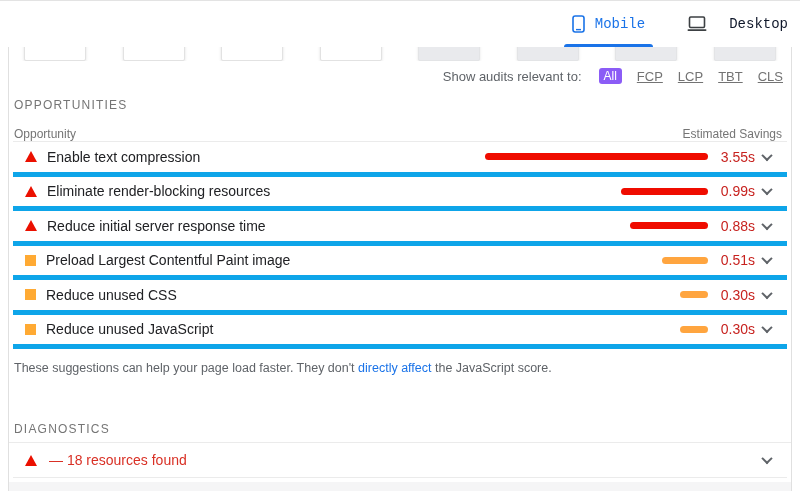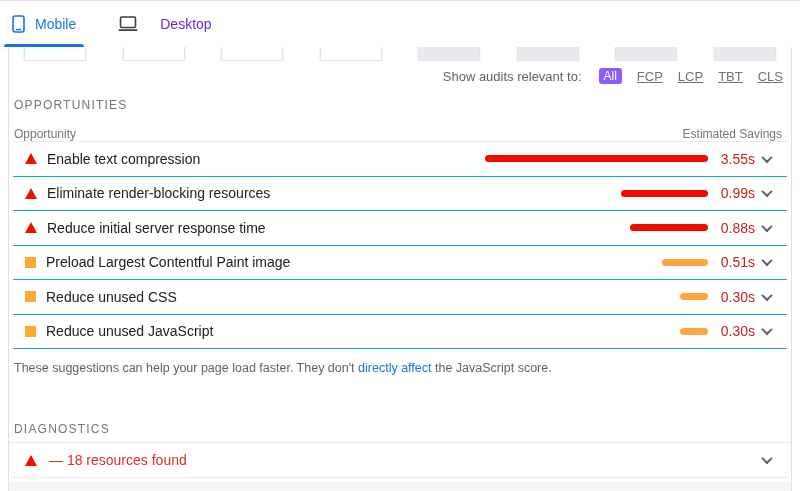--- a/index.html
+++ b/index.html
@@ -1,25 +1,25 @@
 <!DOCTYPE html>
 <html><head>
 <meta charset="utf-8">
 <style>
   * { margin:0; padding:0; box-sizing:border-box; }
   html,body { width:800px; height:491px; background:#fff; overflow:hidden;
     font-family:"Liberation Sans", sans-serif; -webkit-font-smoothing:antialiased; }
 
   
   .tabbar { height:47px; border-top:1px solid #e3e3e3; display:flex;
-    justify-content:flex-start; align-items:stretch; gap:18px; background:#fff; }
+    justify-content:flex-end; align-items:stretch; gap:18px; background:#fff;font-family:Liberation Mono, monospace; }
   .tab { position:relative; display:flex; align-items:center; gap:10px;
     padding:0 12px; cursor:pointer; font-size:14px; }
   .tab.active { color:#1a73e8; }
-  .tab.inactive { color:#6d28d9;gap:22px; }
+  .tab.inactive { color:#0f172a;gap:22px; }
   .tab .underline { position:absolute; left:4px; right:4px; bottom:0; height:3px;
     background:#1a73e8; border-radius:3px 3px 0 0; }
 
   
   .report { position:relative; margin:0 8px; height:444px;
     border-left:1px solid #e0e0e0; border-right:1px solid #e0e0e0; overflow:hidden; }
 
   
   .filmstrip { height:14px; overflow:hidden; display:flex;
     justify-content:space-between; padding:0 15px 0 15px; }
@@ -37,21 +37,21 @@
 
   
   .section-title { margin:9px 0 0 5px; font-size:12px; line-height:14px;
     color:#757575; letter-spacing:1.2px; font-weight:400; }
 
   
   .cols { margin-top:8px; height:22px; display:flex; align-items:flex-end;
     justify-content:space-between; padding:0 5px 0 5px; font-size:12px; color:#757575;
     border-bottom:1px solid #ebebeb; margin-left:4px; margin-right:4px; padding-left:1px; }
   .opp-row { height:34.5px; display:flex; align-items:center; margin:0 4px;
-    padding-left:12px; border-bottom:1px solid #0ea5e9; cursor:pointer; }
+    padding-left:12px; border-bottom:5px solid #0ea5e9; cursor:pointer; }
   .diag-row { height:35px; display:flex; align-items:center; margin:0 4px;
     padding-left:12px; border-bottom:1px solid #ebebeb; cursor:pointer; }
   .tri { width:0; height:0; border-left:6.5px solid transparent;
     border-right:6.5px solid transparent; border-bottom:11px solid #eb1000; flex:none; }
   .sq { width:11px; height:11px; background:#ffaa33; flex:none; }
   .row-label { margin-left:10px; font-size:14px; color:#202124; flex:1;
     white-space:nowrap; overflow:hidden; }
   .sparkline { width:223px; flex:none; display:flex; justify-content:flex-end;
     align-items:center; }
   .bar { height:7px; border-radius:3.5px; }

